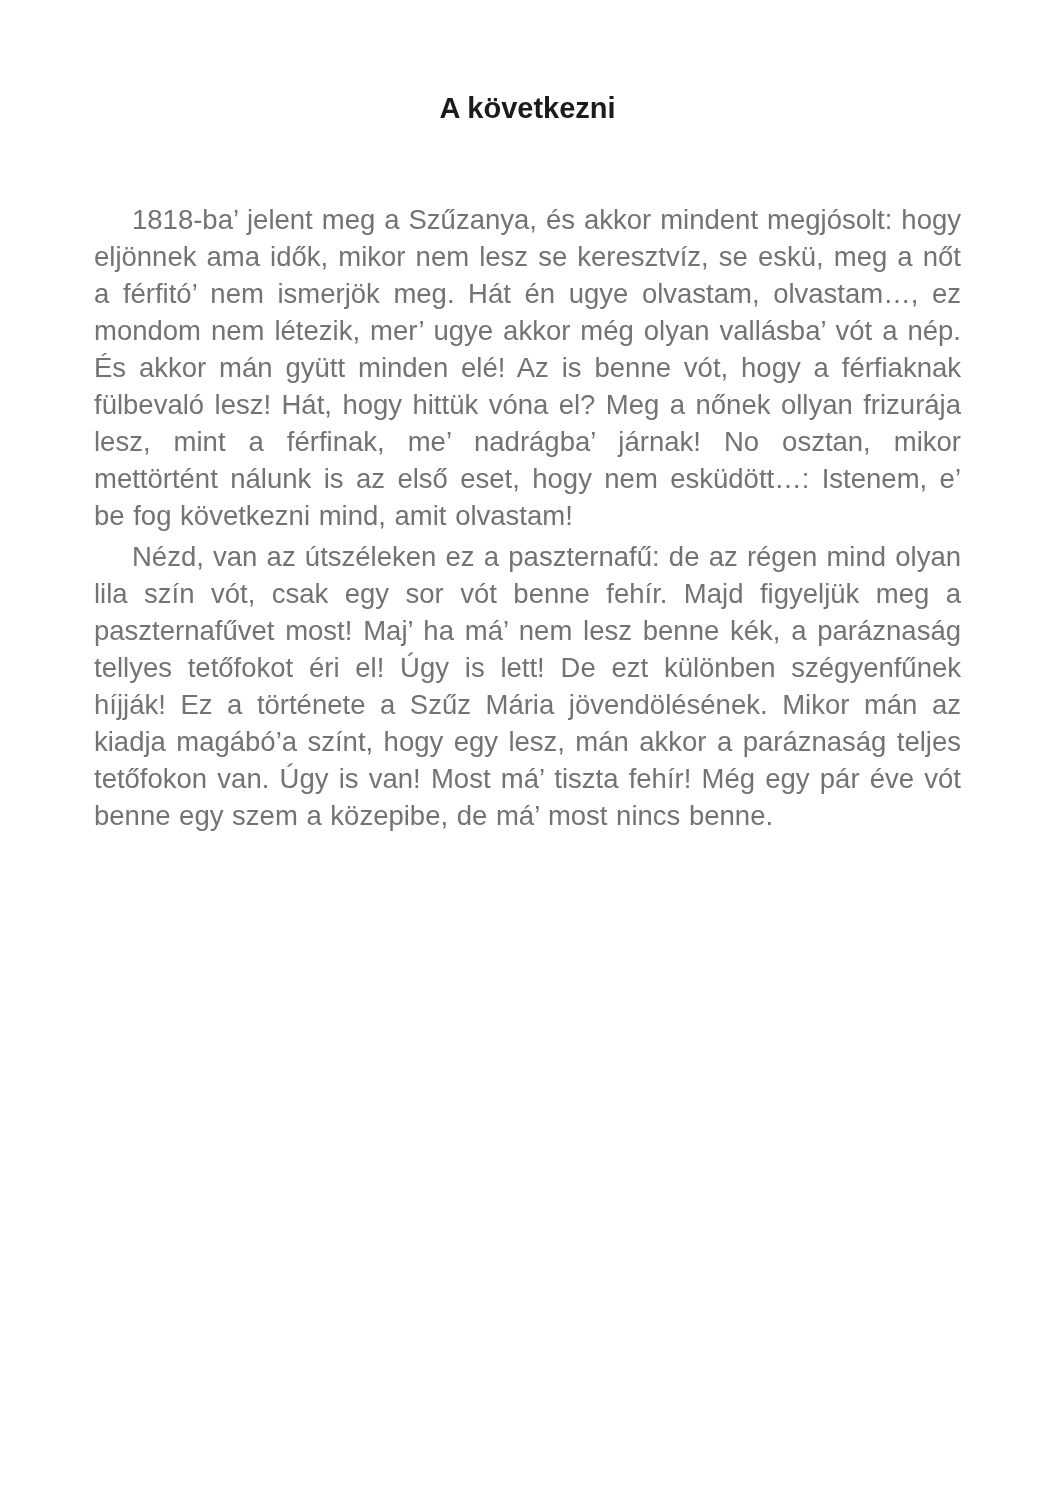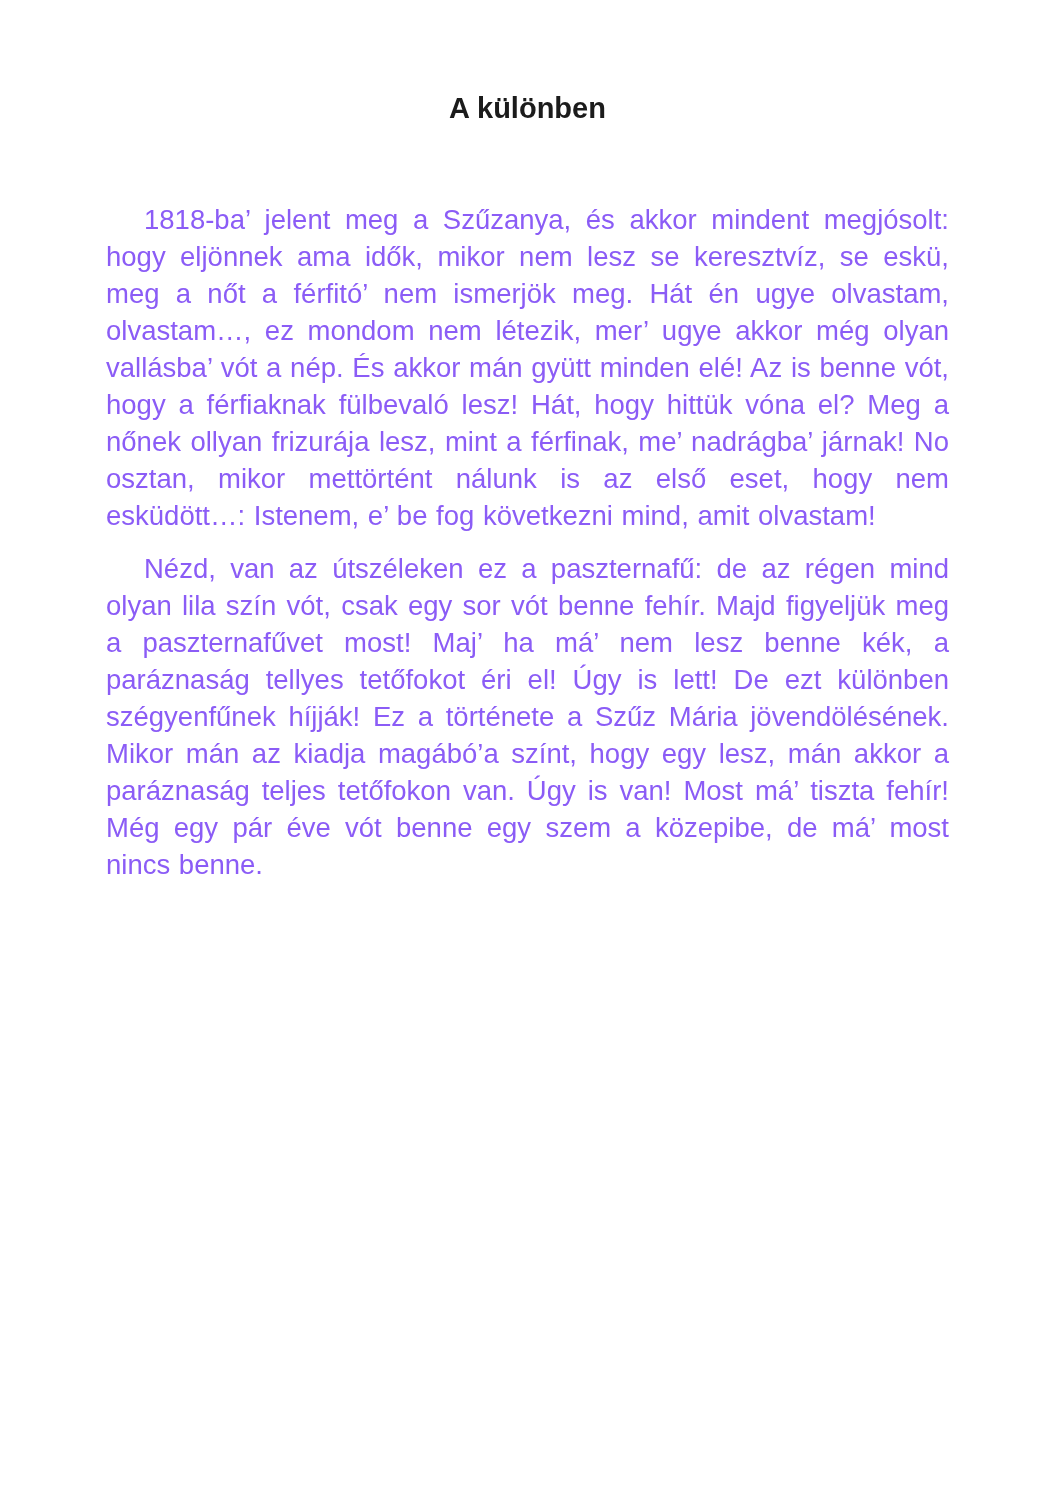--- a/index.html
+++ b/index.html
@@ -20,29 +20,29 @@
   }
   .doc-title {
     margin: 0 0 76px 0;
     text-align: center;
     font-size: 29px;
     font-weight: bold;
     letter-spacing: 0px;
     color: #1b1b1b;
   }
   .body-paragraph {
-    margin: 16px;
+    margin: 4px;
     font-size: 27.5px;
     line-height: 37px;
     text-align: justify;
     text-indent: 38px;
-    color: #8b5cf6;
+    color: #737373;
     word-spacing: 1px;
   }
 </style>
 </head>
 <body>
 
 <div class="page">
-  <h1 class="doc-title">A különben</h1>
+  <h1 class="doc-title">A következni</h1>
   <p class="body-paragraph">1818-ba’ jelent meg a Szűzanya, és akkor mindent megjósolt: hogy eljönnek ama idők, mikor nem lesz se keresztvíz, se eskü, meg a nőt a férfitó’ nem ismerjök meg. Hát én ugye olvastam, olvastam…, ez mondom nem létezik, mer’ ugye akkor még olyan vallásba’ vót a nép. És akkor mán gyütt minden elé! Az is benne vót, hogy a férfiaknak fülbevaló lesz! Hát, hogy hittük vóna el? Meg a nőnek ollyan frizurája lesz, mint a férfinak, me’ nadrágba’ járnak! No osztan, mikor mettörtént nálunk is az első eset, hogy nem esküdött…: Istenem, e’ be fog következni mind, amit olvastam!</p>
   <p class="body-paragraph">Nézd, van az útszéleken ez a paszternafű: de az régen mind olyan lila szín vót, csak egy sor vót benne fehír. Majd figyeljük meg a paszternafűvet most! Maj’ ha má’ nem lesz benne kék, a paráznaság tellyes tetőfokot éri el! Úgy is lett! De ezt különben szégyenfűnek híjják! Ez a története a Szűz Mária jövendölésének. Mikor mán az kiadja magábó’a színt, hogy egy lesz, mán akkor a paráznaság teljes tetőfokon van. Úgy is van! Most má’ tiszta fehír! Még egy pár éve vót benne egy szem a közepibe, de má’ most nincs benne.</p>
 </div>
 
 </body></html>

